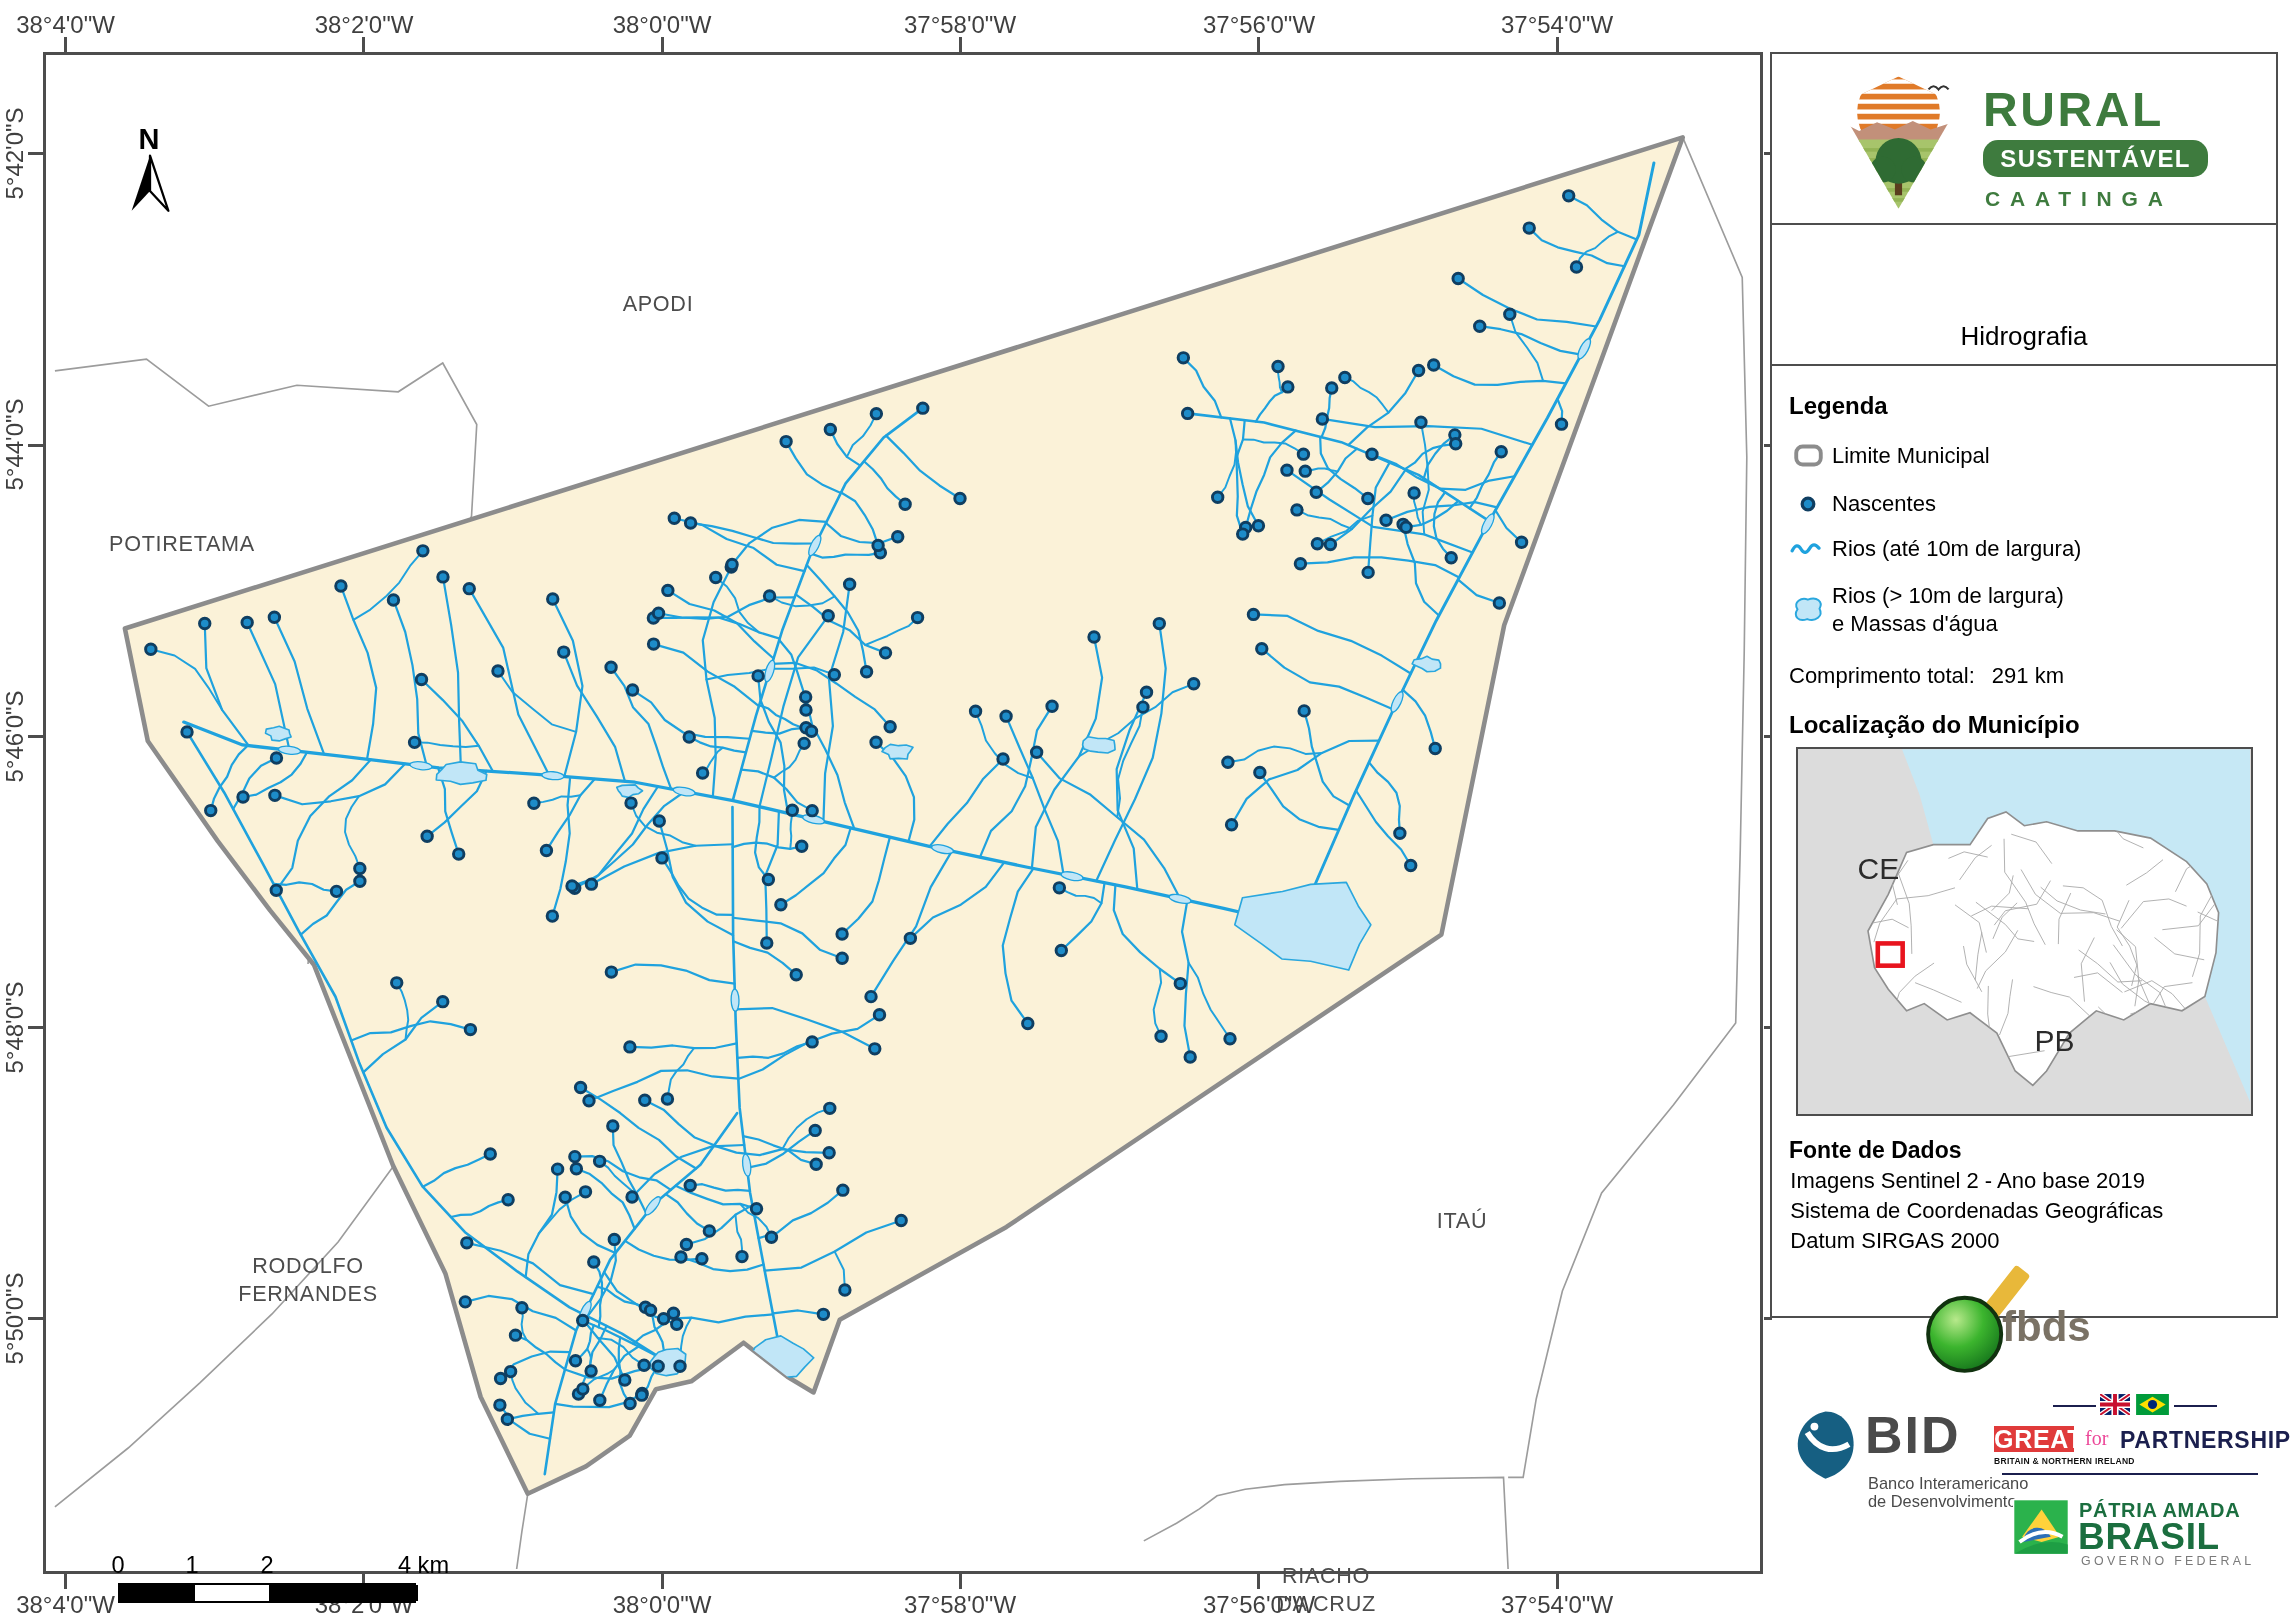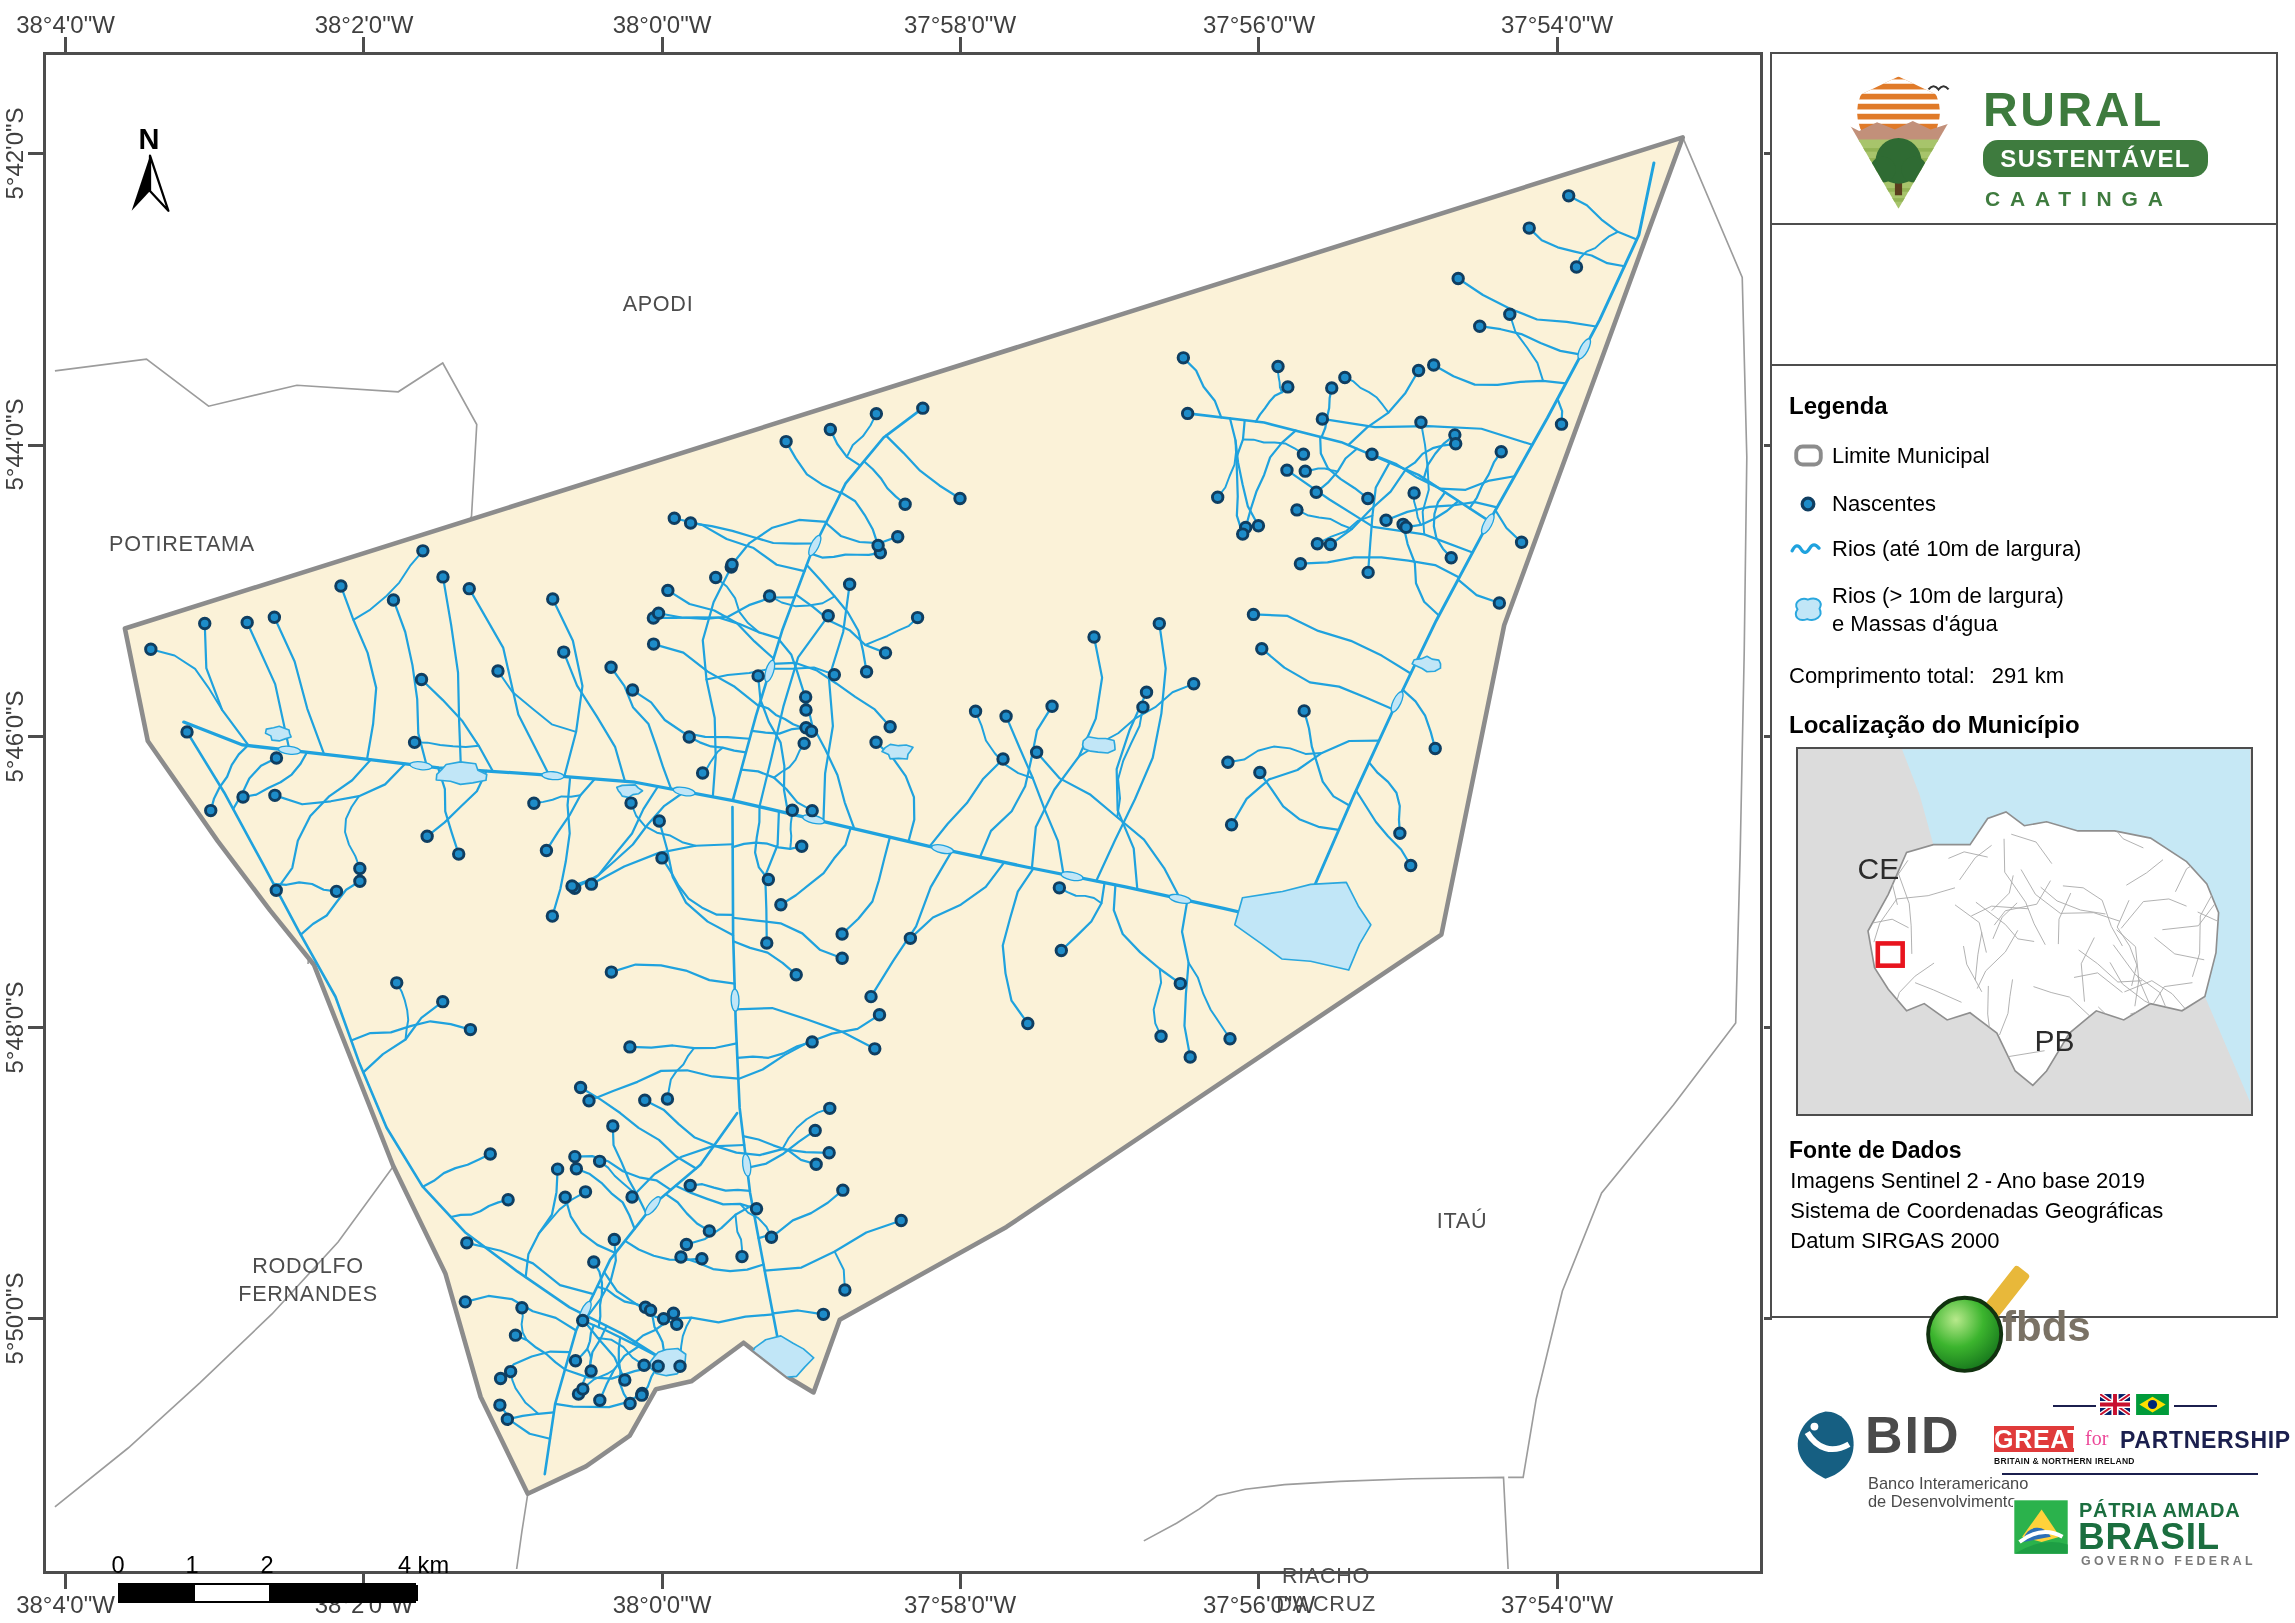--- a/index.html
+++ b/index.html
@@ -59,21 +59,21 @@
   .great-cap{position:absolute;left:222px;top:1090px;font-size:8.5px;font-weight:bold;color:#111;letter-spacing:0.3px}
   .great-for{position:absolute;left:313px;top:1061px;font-size:20px;color:#ec4899;
              font-family:"Liberation Serif",serif;}
   .great-part{position:absolute;left:348px;top:1061px;font-size:23px;font-weight:bold;color:#1B1F4E;letter-spacing:0.7px}
   .great-rule{position:absolute;left:230px;top:1107px;width:256px;height:2px;background:#1B1F4E}
   .ministry{position:absolute;left:17px;top:1143px;width:204px;text-align:right;line-height:20px}
   .ministry .m1{font-size:17.7px;color:#8A8A8A}
   .ministry .m2{font-size:17.7px;color:#555;font-weight:bold}
   .patria-1{position:absolute;left:307px;top:1133px;font-size:20px;font-weight:bold;color:#1B6E3F;letter-spacing:0.7px}
   .patria-2{position:absolute;left:306px;top:1150px;font-size:37px;font-weight:bold;color:#1B6E3F;letter-spacing:0.7px}
-  .patria-3{position:absolute;left:309px;top:1188px;font-size:12.4px;font-weight:bold;color:#7A7A7A;letter-spacing:3.3px}
+  .patria-3{position:absolute;left:309px;top:1188px;font-size:12.4px;font-weight:normal;color:#7A7A7A;letter-spacing:3.3px}
 </style>
 </head>
 <body>
 
 <div id="graticule">
     <div class="gratlabel" style="left: -6.5px; top: 10.5px;">38°4'0"W</div>
     <div class="gratlabel" style="left: -6.5px; top: 1591px;">38°4'0"W</div>
     <div class="tick" style="left: 64px; top: 37px; width: 3.3px; height: 15px;"></div>
     <div class="tick" style="left: 64px; top: 1574px; width: 3.3px; height: 15px;"></div>
     <div class="gratlabel" style="left: 292px; top: 10.5px;">38°2'0"W</div>
@@ -660,20 +660,21 @@
       <circle cx="122" cy="142" r="18" fill="#2F6B33"></circle>
     </g>
     <path d="M142,30 q7,-9 14,0 q7,-9 14,0" stroke="#333" stroke-width="3" fill="none"></path>
   </svg>
   <div class="rural-word">RURAL</div>
   <div class="rural-pill">SUSTENTÁVEL</div>
   <div class="rural-caat">CAATINGA</div>
 </div>
 
 <div class="box" id="box-title">
+  <div class="title-sub">Hidrografia</div>
 </div>
 
 <div class="box" id="box-content">
   <div class="h-bold" style="left:17px;top:26px">Legenda</div>
 
   <div class="lrow" style="top:76px">
     <span class="lsym"><svg width="31" height="25" viewBox="0 0 48 38">
       <rect x="5" y="5" width="38" height="28" rx="10" fill="#fff" stroke="#8C8C8C" stroke-width="6"></rect>
         </svg></span>
     <span>Limite Municipal</span>

